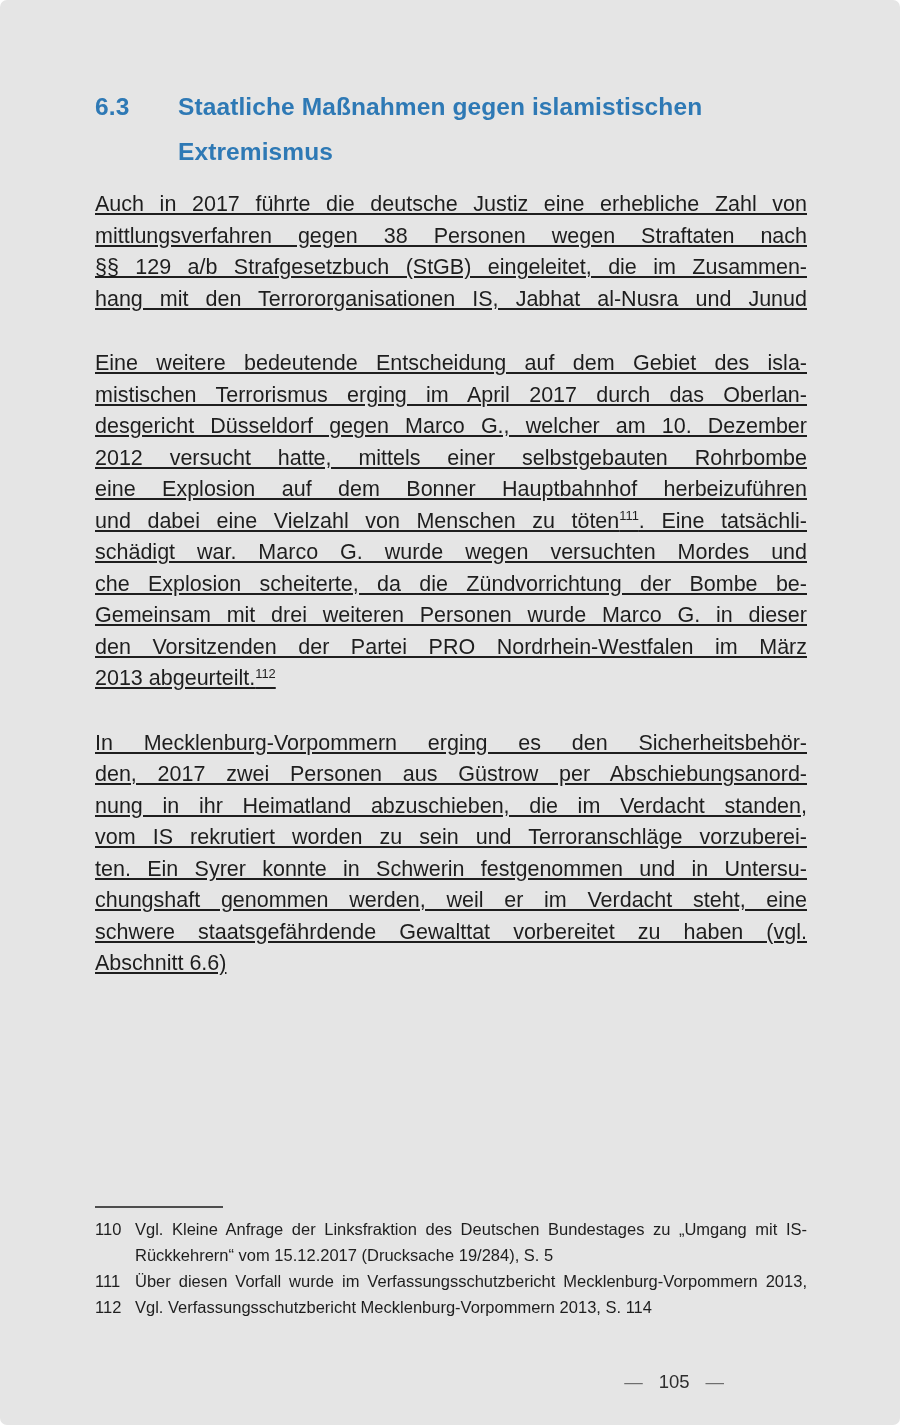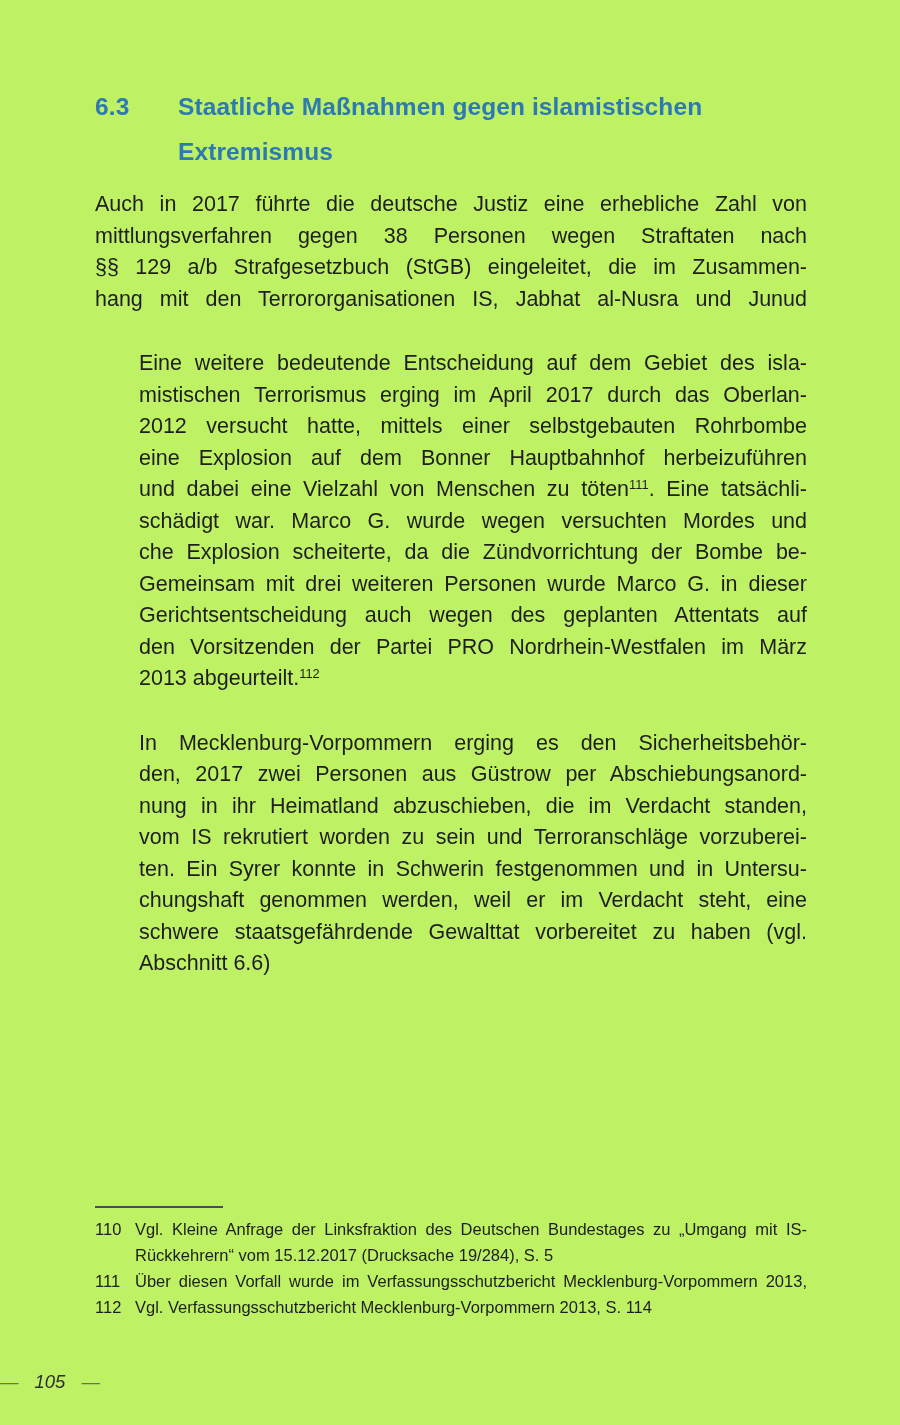--- a/index.html
+++ b/index.html
@@ -11,21 +11,22 @@
     width: 900px;
     height: 1425px;
     position: relative;
     overflow: hidden;
     font-family: "Liberation Sans", sans-serif;
     color: var(--body-text, #1e1e1e);
   }
   .page {
     position: absolute;
     inset: 0;
-    background: #bef264;
+    background: #e5e5e5;
+    border-radius: 7px;
   }
 
   
   .heading {
     position: absolute;
     left: 95px;
     top: 84px;
     width: 712px;
     font-size: 24.5px;
     font-weight: bold;
@@ -46,26 +47,26 @@
   .body-text {
     position: absolute;
     left: 95px;
     top: 189px;
     width: 712px;
     font-size: 21.5px;
     line-height: 31.5px;
   }
   .paragraph + .paragraph {
     margin-top: 33px;
-    margin-left: 44px;
   }
   .line {
     text-align: justify;
     text-align-last: justify;
     white-space: normal;
+    text-decoration: underline;
   }
   .line.last {
     text-align-last: left;
   }
   .fnref {
     font-size: 0.6em;
     line-height: 0;
     position: relative;
     top: -0.55em;
     vertical-align: baseline;
@@ -105,24 +106,23 @@
   .fn-line.last {
     text-align-last: left;
   }
 
   
   .footer {
     position: absolute;
     left: 0;
     top: 1371px;
     width: 724px;
-    text-align: left;
+    text-align: right;
     font-size: 18.5px;
     color: #333333;
-    font-style: italic;
   }
   .footer .dash {
     color: var(--footer-dash, #6e6e6e);
   }
   .footer .page-num {
     margin: 0 16px;
     color: #2e2e2e;
   }
 </style>
 </head>
@@ -141,27 +141,27 @@
   <div class="body-text" id="body-paragraphs">
       <div class="paragraph">
         <div class="line">Auch in 2017 führte die deutsche Justiz eine erhebliche Zahl von</div>
         <div class="line">mittlungsverfahren gegen 38 Personen wegen Straftaten nach</div>
         <div class="line">§§ 129 a/b Strafgesetzbuch (StGB) eingeleitet, die im Zusammen-</div>
         <div class="line">hang mit den Terrororganisationen IS, Jabhat al-Nusra und Junud</div>
       </div>
       <div class="paragraph">
         <div class="line">Eine weitere bedeutende Entscheidung auf dem Gebiet des isla-</div>
         <div class="line">mistischen Terrorismus erging im April 2017 durch das Oberlan-</div>
+        <div class="line">desgericht Düsseldorf gegen Marco G., welcher am 10. Dezember</div>
         <div class="line">2012 versucht hatte, mittels einer selbstgebauten Rohrbombe</div>
         <div class="line">eine Explosion auf dem Bonner Hauptbahnhof herbeizuführen</div>
         <div class="line">und dabei eine Vielzahl von Menschen zu töten<sup class="fnref">111</sup>. Eine tatsächli-</div>
         <div class="line">schädigt war. Marco G. wurde wegen versuchten Mordes und</div>
         <div class="line">che Explosion scheiterte, da die Zündvorrichtung der Bombe be-</div>
         <div class="line">Gemeinsam mit drei weiteren Personen wurde Marco G. in dieser</div>
-        <div class="line">Gerichtsentscheidung auch wegen des geplanten Attentats auf</div>
         <div class="line">den Vorsitzenden der Partei PRO Nordrhein-Westfalen im März</div>
         <div class="line last">2013 abgeurteilt.<sup class="fnref">112</sup></div>
       </div>
       <div class="paragraph">
         <div class="line">In Mecklenburg-Vorpommern erging es den Sicherheitsbehör-</div>
         <div class="line">den, 2017 zwei Personen aus Güstrow per Abschiebungsanord-</div>
         <div class="line">nung in ihr Heimatland abzuschieben, die im Verdacht standen,</div>
         <div class="line">vom IS rekrutiert worden zu sein und Terroranschläge vorzuberei-</div>
         <div class="line">ten. Ein Syrer konnte in Schwerin festgenommen und in Untersu-</div>
         <div class="line">chungshaft genommen werden, weil er im Verdacht steht, eine</div>

